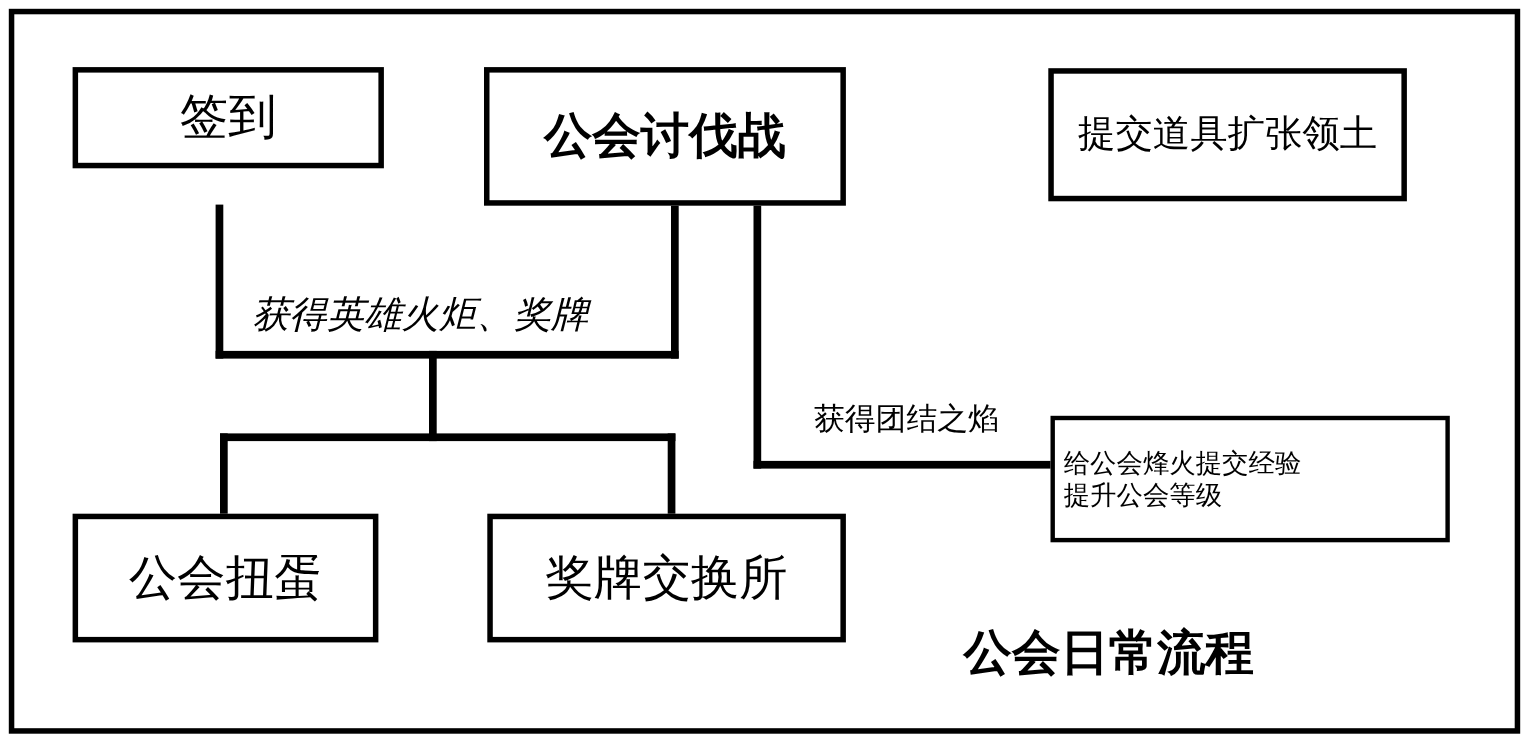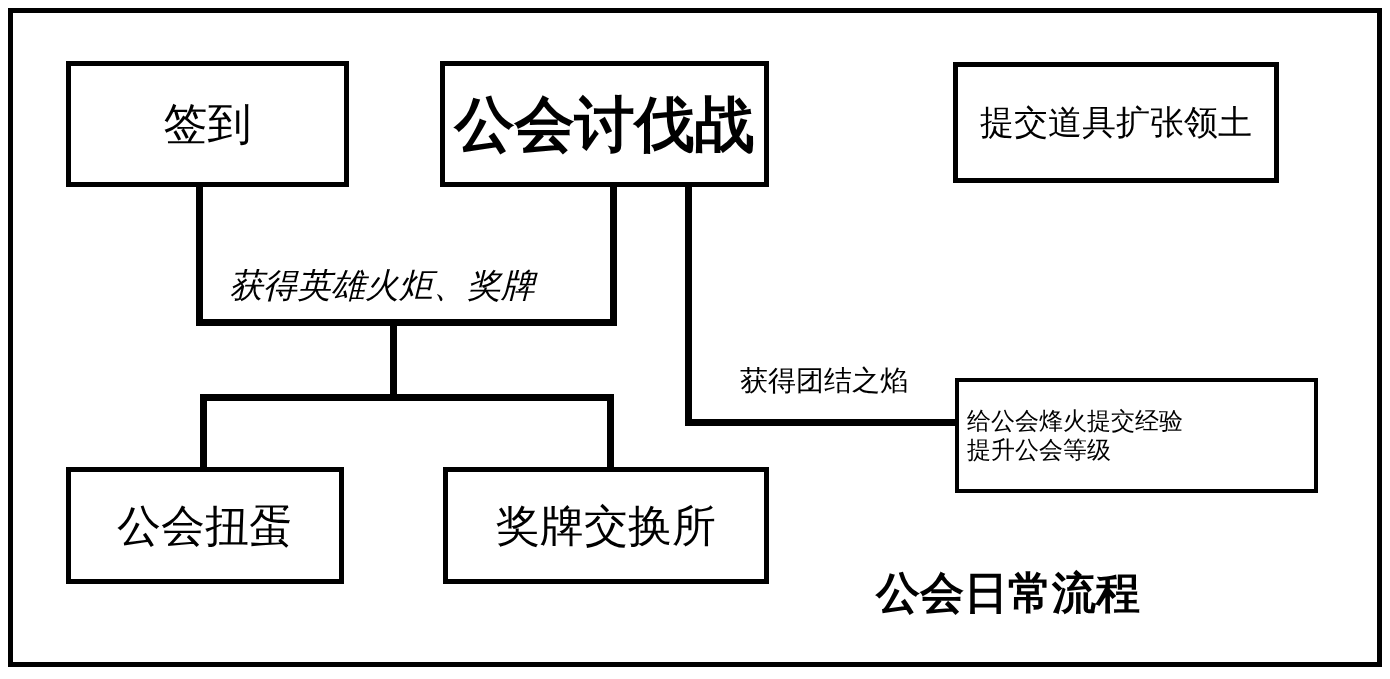--- a/index.html
+++ b/index.html
@@ -40,22 +40,22 @@
     justify-content: center;
     color: #000000;
     line-height: 1.18;
     text-align: center;
     z-index: 3;
   }
   .node .label {
     display: block;
     white-space: pre-line;
   }
-  .node-signin      { left: 66px;  top: 61px;  width: 283px; height: 126px; font-size: 44px; }
-  .node-guildwar    { left: 440px; top: 61px;  width: 329px; height: 126px; font-size: 60px; font-weight: bold; }
+  .node-signin      { left: 66px;  top: 61px;  width: 283px; height: 92px; font-size: 44px; }
+  .node-guildwar    { left: 440px; top: 61px;  width: 329px; height: 126px; font-size: 44px; font-weight: bold; }
   .node-territory   { left: 953px; top: 62px;  width: 326px; height: 121px; font-size: 34px; }
   .node-gacha       { left: 66px;  top: 467px; width: 278px; height: 117px; font-size: 44px; }
   .node-medalshop   { left: 443px; top: 467px; width: 326px; height: 117px; font-size: 44px; }
   .node-guildexp    {
     left: 955px; top: 378px; width: 363px; height: 115px;
     font-size: 24px; border-width: 4px;
     justify-content: flex-start; text-align: left;
   }
   .node-guildexp .label { padding-left: 8px; }
 

